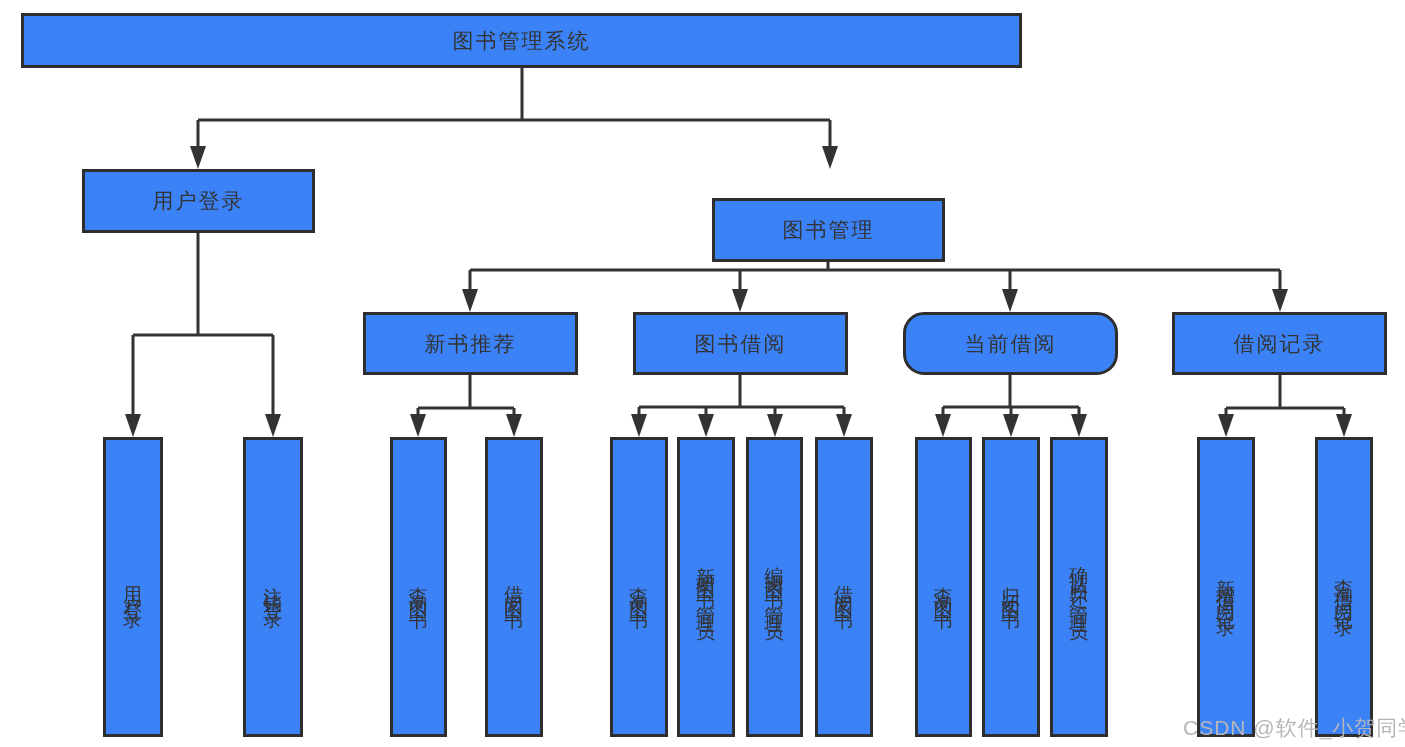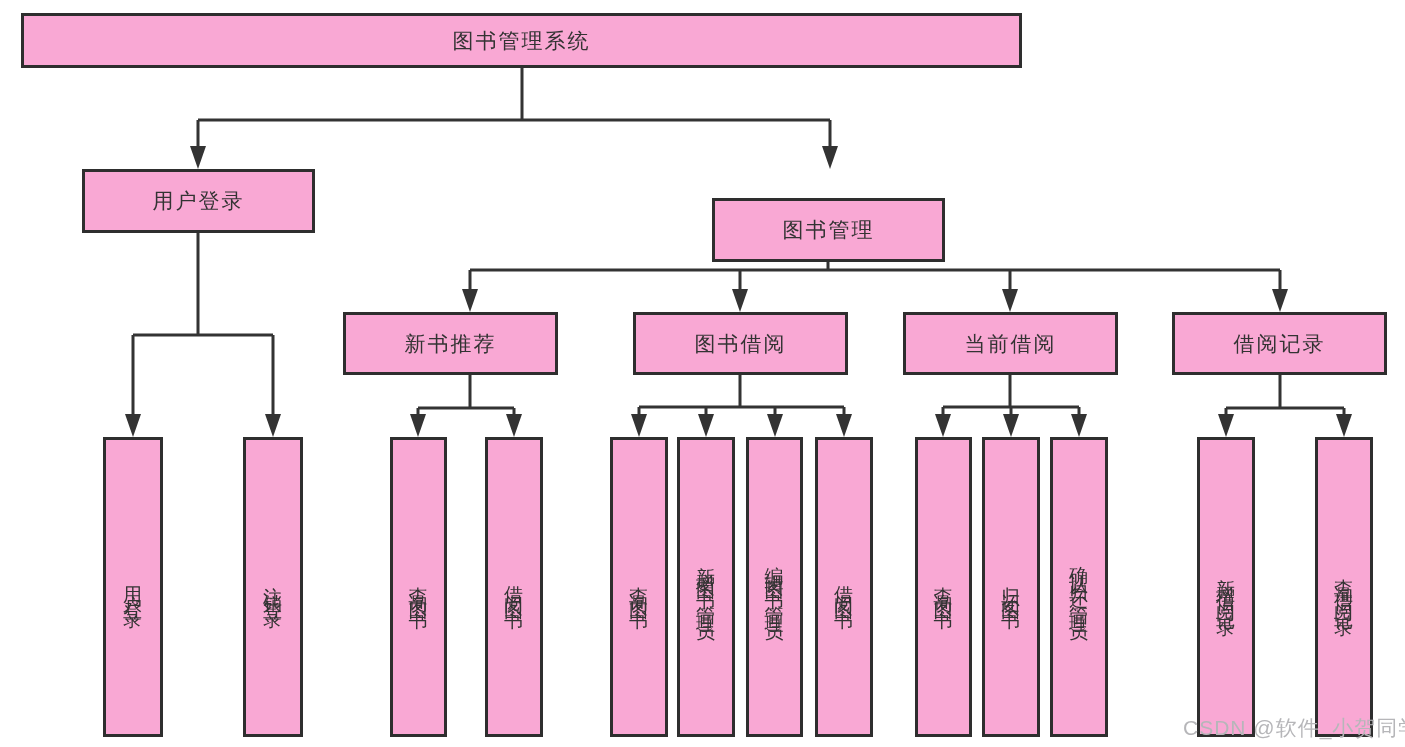--- a/index.html
+++ b/index.html
@@ -9,21 +9,21 @@
     font-family: "Liberation Sans", sans-serif;
     position: relative;
     overflow: hidden;
     color: #333333;
   }
   #stage { position: absolute; inset: 0; width: 1405px; height: 747px; }
   svg.connectors { position: absolute; left: 0; top: 0; z-index: 1; }
   .node {
     position: absolute;
     z-index: 2;
-    background: #f9a8d4;
+    background: #3b82f6;
     border: 3px solid #2e2e2e;
     box-sizing: border-box;
     display: flex;
     align-items: center;
     justify-content: center;
     color: #333333;
   }
   .node .h-label {
     font-size: 21px;
     letter-spacing: 2px;
@@ -98,27 +98,27 @@
     <span class="h-label">图书管理系统</span>
   </div>
 
   <div class="node" style="left:82px; top:169px; width:233px; height:64px;">
     <span class="h-label">用户登录</span>
   </div>
   <div class="node" style="left:712px; top:169px; width:233px; height:64px;margin-top:29px;">
     <span class="h-label">图书管理</span>
   </div>
 
-  <div class="node" style="left:343px; top:312px; width:215px; height:63px;">
+  <div class="node" style="left:363px; top:312px; width:215px; height:63px;">
     <span class="h-label">新书推荐</span>
   </div>
   <div class="node" style="left:633px; top:312px; width:215px; height:63px;">
     <span class="h-label">图书借阅</span>
   </div>
-  <div class="node" style="left:903px; top:312px; width:215px; height:63px;">
+  <div class="node" style="left:903px; top:312px; width:215px; height:63px;border-radius:21px;">
     <span class="h-label">当前借阅</span>
   </div>
   <div class="node" style="left:1172px; top:312px; width:215px; height:63px;">
     <span class="h-label">借阅记录</span>
   </div>
 
   <div class="node leaf" style="left:103px; top:437px; width:60px; height:300px;">
     <span class="v-label">用户登录</span>
   </div>
   <div class="node leaf" style="left:243px; top:437px; width:60px; height:300px;">

